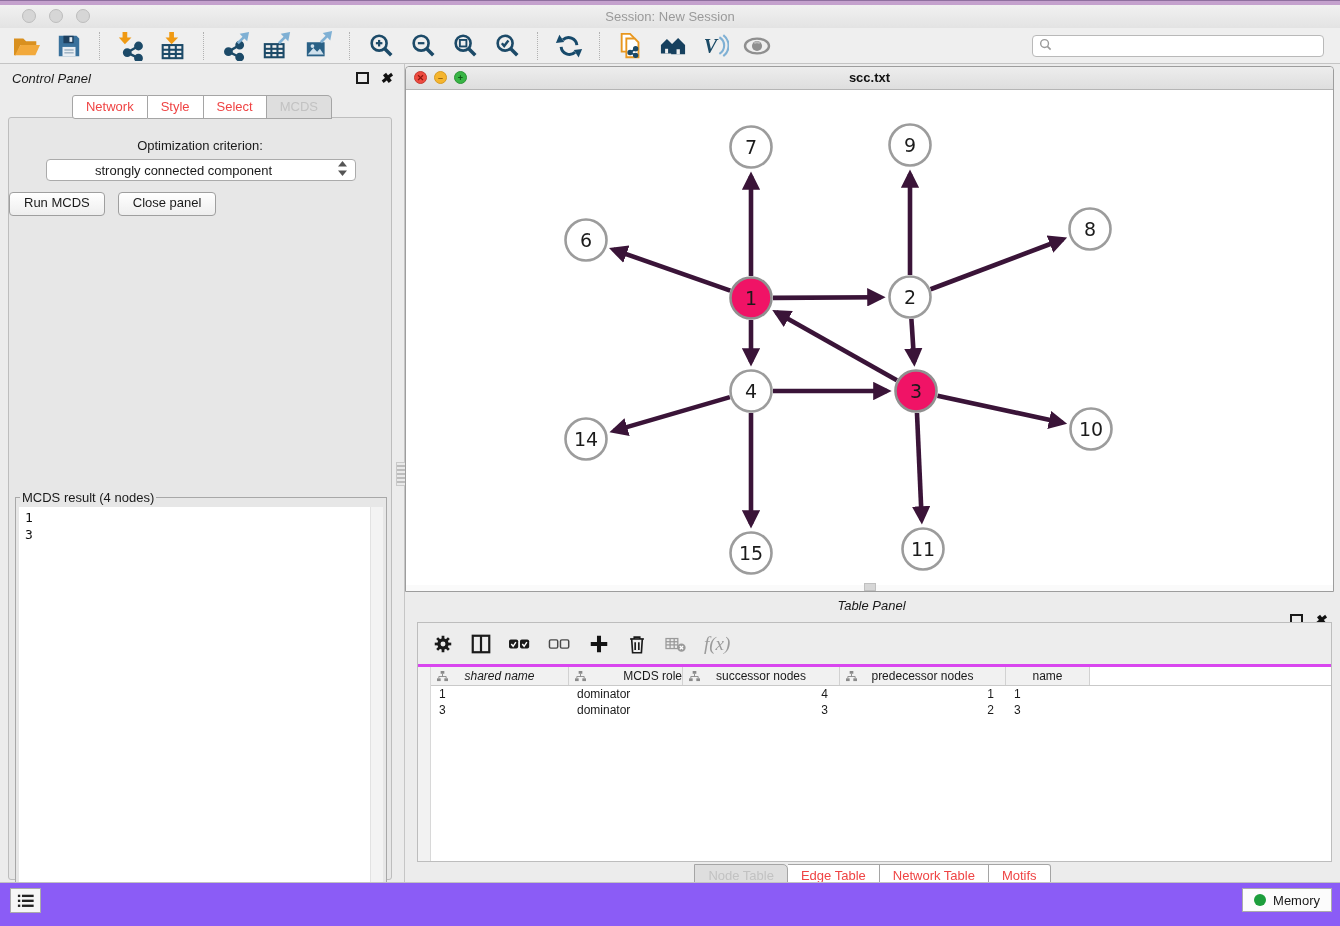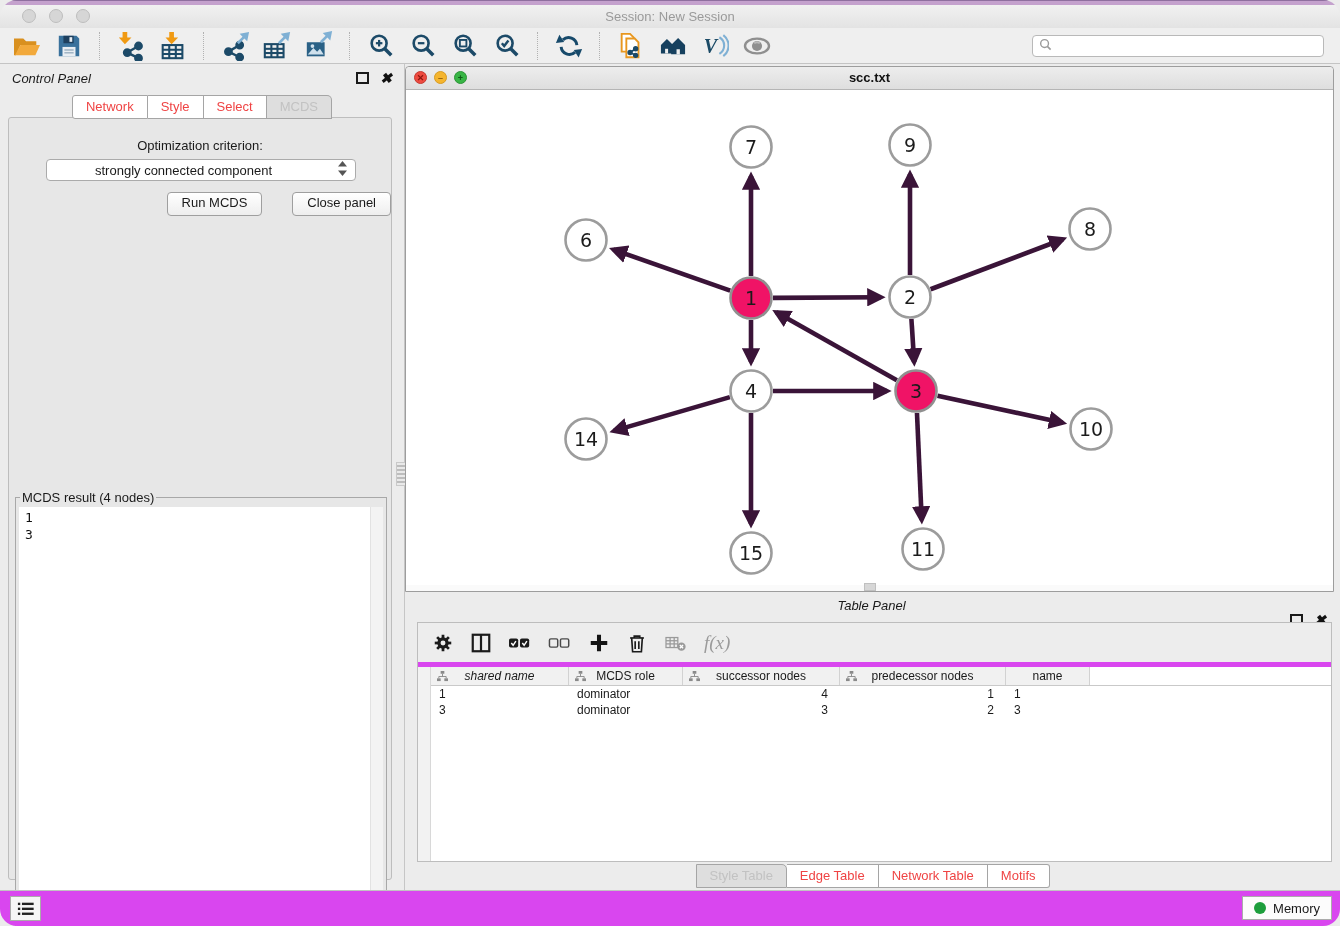--- a/index.html
+++ b/index.html
@@ -1,16 +1,16 @@
 <!DOCTYPE html>
 <html><head>
 <meta charset="utf-8">
 <style>
   html,body{margin:0;padding:0;background:#ececec;}
-  .app{position:relative;width:1340px;height:926px;background:#ececec;font-family:"Liberation Sans",sans-serif;overflow:hidden;font-size:13px;color:#1a1a1a;border-radius:17px;}
+  .app{position:relative;width:1340px;height:926px;background:#ececec;font-family:"Liberation Sans",sans-serif;overflow:hidden;font-size:13px;color:#1a1a1a;}
   
   .menustrip{position:absolute;left:0;top:0;right:0;height:5px;background:#c4a1cd;border-top:1px solid #8f6f9f;box-sizing:border-box;}
   
   .titlebar{position:absolute;top:5px;left:0;right:0;height:23px;background:linear-gradient(#f1f1f1,#e3e3e3);}
   .traffic{position:absolute;left:22px;top:4px;display:flex;gap:13px;}
   .traffic .light{width:14px;height:14px;border-radius:50%;background:#d6d6d6;border:1px solid #bdbdbd;box-sizing:border-box;}
   .title-text{text-align:center;line-height:23px;color:#9a9a9a;font-size:13px;}
   
   .toolbar{position:absolute;top:28px;left:0;right:0;height:36px;background:#efefef;border-bottom:1px solid #c4c4c4;display:flex;align-items:center;padding:0 6px;box-sizing:border-box;}
   .tb-icon{width:34px;height:30px;display:flex;align-items:center;justify-content:center;flex:0 0 auto;margin:0 4px;}
@@ -25,21 +25,21 @@
   .close-icon{font-size:14px;font-weight:bold;color:#111;line-height:1;cursor:default;}
   .cp-tabs{position:absolute;top:31px;left:0;width:100%;display:flex;justify-content:center;z-index:2;}
   .seg{font-size:13px;line-height:16px;padding:3px 13px;background:#fff;border:1px solid #a5a5a5;border-left:none;color:#ef4444;cursor:default;}
   .seg-first{border-left:1px solid #a5a5a5;border-radius:3px 0 0 3px;}
   .seg-last{border-radius:0 3px 3px 0;}
   .seg-disabled{background:#dedede;color:#c2c2c2;border-radius:0 5px 0 0;}
   .cp-content{position:absolute;top:53px;left:8px;right:12px;bottom:10px;background:#e7e7e7;border:1px solid #bdbdbd;border-radius:3px;}
   .opt-label{margin-top:20px;text-align:center;font-size:13px;}
   .dropdown{position:absolute;left:37px;top:41px;width:310px;height:22px;background:#fff;border:1px solid #ababab;border-radius:4px;display:flex;align-items:center;padding:0 8px 0 12px;box-sizing:border-box;}
   .dropdown .dd-label{flex:1;font-size:13px;margin-left:36px;}
-  .btn-row{position:absolute;top:74px;left:0;width:100%;display:flex;justify-content:flex-end;gap:30px;}
+  .btn-row{position:absolute;top:74px;left:0;width:100%;display:flex;justify-content:flex-start;gap:13px;}
   .push-btn{height:22px;padding:0 14px;background:linear-gradient(#ffffff,#eeeeee);border:1px solid #9f9f9f;border-radius:4px;font-size:13px;line-height:20px;cursor:default;}
   .result-box{position:absolute;left:6px;top:372px;width:372px;height:493px;border:1px solid #a8a8a8;margin:0;padding:0;box-sizing:border-box;background:#e7e7e7;}
   .result-box legend{font-size:13px;margin-left:4px;padding:0 2px;}
   .result-text{position:absolute;left:3px;right:3px;top:2px;bottom:3px;background:#fff;font-family:"DejaVu Sans Mono",monospace;font-size:13px;line-height:17px;padding:2px 6px;color:#111;}
   .result-scroll{position:absolute;right:3px;top:2px;bottom:3px;width:12px;background:#f3f3f3;border-left:1px solid #e2e2e2;}
   
   .splitter-grip{position:absolute;left:396px;top:462px;width:8px;height:22px;background:repeating-linear-gradient(#e9e9e9 0 2px,#bdbdbd 2px 4px);border:1px solid #c9c9c9;}
   
   .network-frame{position:absolute;left:405px;top:66px;width:929px;height:526px;background:#fff;border:1px solid #9d9d9d;border-radius:4px 4px 0 0;box-sizing:border-box;}
   .nf-titlebar{height:22px;background:linear-gradient(#ededed,#dedede);border-bottom:1px solid #b5b5b5;position:relative;border-radius:4px 4px 0 0;}
@@ -48,36 +48,36 @@
   .nf-red{background:#ee4b40;border:1px solid #c43a31;color:#8c150e;}
   .nf-yellow{background:#f5b52e;border:1px solid #d79b22;color:#95610b;}
   .nf-green{background:#38b545;border:1px solid #2c9437;color:#0e5c17;}
   .nf-title{text-align:center;line-height:21px;font-size:13px;font-weight:600;color:#111;}
   .nf-canvas{position:absolute;top:22px;left:0;right:0;bottom:6px;}
   .nf-bottom{position:absolute;left:0;right:0;bottom:0;height:6px;background:#fafafa;}
   .nf-handle{position:absolute;left:50%;margin-left:-6px;bottom:0;width:12px;height:8px;background:#d7d7d7;border:1px solid #c0c0c0;box-sizing:border-box;}
   
   .table-panel{position:absolute;left:405px;top:598px;width:935px;bottom:36px;}
   .tp-box{position:absolute;left:12px;right:8px;top:24px;bottom:28px;background:#fff;border:1px solid #bdbdbd;box-sizing:border-box;}
-  .tp-toolbar{height:44px;background:#ededed;border-bottom:5px solid #d946ef;display:flex;align-items:center;padding:0 14px;gap:16px;box-sizing:border-box;}
+  .tp-toolbar{height:44px;background:#ededed;border-bottom:3px solid #d946ef;display:flex;align-items:center;padding:0 14px;gap:16px;box-sizing:border-box;}
   .tp-tool{display:flex;align-items:center;justify-content:center;height:26px;}
   .fx{font-family:"Liberation Serif",serif;font-style:italic;font-size:19px;color:#9b9b9b;}
   .tp-grid{position:absolute;left:0;right:0;top:44px;bottom:0;}
   .tp-gutter{position:absolute;left:0;top:0;bottom:0;width:13px;background:#f2f2f2;border-right:1px solid #d8d8d8;box-sizing:border-box;}
   .tp-headrow{position:absolute;left:13px;right:0;top:0;height:19px;display:flex;border-bottom:1px solid #c9c9c9;box-sizing:border-box;}
   .th{position:relative;height:100%;background:#f1f1f1;border-right:1px solid #d2d2d2;display:flex;align-items:center;justify-content:center;font-size:12px;box-sizing:border-box;}
   .th .sort-ic{position:absolute;left:6px;top:4px;}
   .tp-rows{position:absolute;left:13px;right:0;top:19px;bottom:0;}
   .tr{display:flex;height:16px;}
   .td{font-size:12px;line-height:16px;box-sizing:border-box;overflow:hidden;white-space:nowrap;}
   .td.left{padding-left:8px;text-align:left;}
   .td.right{padding-right:12px;text-align:right;}
   .tp-tabs{position:absolute;left:0;right:0;bottom:2px;display:flex;justify-content:center;}
   
-  .statusbar{position:absolute;left:0;right:0;bottom:0;height:36px;background:#d946ef;border-top:1px solid #c2c2c2;box-sizing:border-box;}
+  .statusbar{position:absolute;left:0;right:0;bottom:0;height:44px;background:#8b5cf6;border-top:1px solid #c2c2c2;box-sizing:border-box;}
   .sb-left-btn{position:absolute;left:10px;top:5px;width:31px;height:25px;background:#f6f6f6;border:1px solid #ababab;display:flex;align-items:center;justify-content:center;box-sizing:border-box;}
   .memory-btn{position:absolute;right:8px;top:5px;height:24px;padding:0 11px;background:#fcfcfc;border:1px solid #ababab;display:flex;align-items:center;gap:7px;font-size:13px;box-sizing:border-box;}
   .mem-dot{width:12px;height:12px;border-radius:50%;background:#1d9e3c;}
 </style>
 </head>
 <body>
 
 <div class="app">
   <div class="menustrip"></div>
 
@@ -471,21 +471,21 @@
               <span class="sort-ic"><svg width="11" height="11" viewBox="0 0 12 12">
                   <g fill="#8a8a8a">
                     <rect x="4" y="0" width="4" height="3"></rect>
                     <rect x="0" y="8" width="4" height="3"></rect>
                     <rect x="8" y="8" width="4" height="3"></rect>
                   </g>
                   <path d="M6 3 v3 M2 8 V6 h8 v2" stroke="#8a8a8a" fill="none" stroke-width="1"></path>
                 </svg></span>
               <span>shared name</span>
             </div>
-            <div class="th" style="width: 114px;">
+            <div class="th" style="width: 114px; justify-content: flex-end;">
               <span class="sort-ic"><svg width="11" height="11" viewBox="0 0 12 12">
                   <g fill="#8a8a8a">
                     <rect x="4" y="0" width="4" height="3"></rect>
                     <rect x="0" y="8" width="4" height="3"></rect>
                     <rect x="8" y="8" width="4" height="3"></rect>
                   </g>
                   <path d="M6 3 v3 M2 8 V6 h8 v2" stroke="#8a8a8a" fill="none" stroke-width="1"></path>
                 </svg></span>
               <span>MCDS role</span>
             </div>
@@ -527,21 +527,21 @@
               <div class="td left" style="width: 138px;">3</div>
               <div class="td left" style="width: 114px;">dominator</div>
               <div class="td right" style="width: 157px;">3</div>
               <div class="td right" style="width: 166px;">2</div>
               <div class="td left" style="width: 84px;">3</div>
             </div>
           </div>
       </div>
     </div>
     <div class="tp-tabs">
-        <div class="seg seg-first seg-disabled">Style Table</div>
+        <div class="seg seg-first seg-disabled">Node Table</div>
         <div class="seg">Edge Table</div>
         <div class="seg">Network Table</div>
         <div class="seg seg-last">Motifs</div>
       </div>
   </div>
 
   <div class="statusbar">
     <div class="sb-left-btn">
       <svg width="20" height="18" viewBox="0 0 22 20">
           <g fill="#222">

